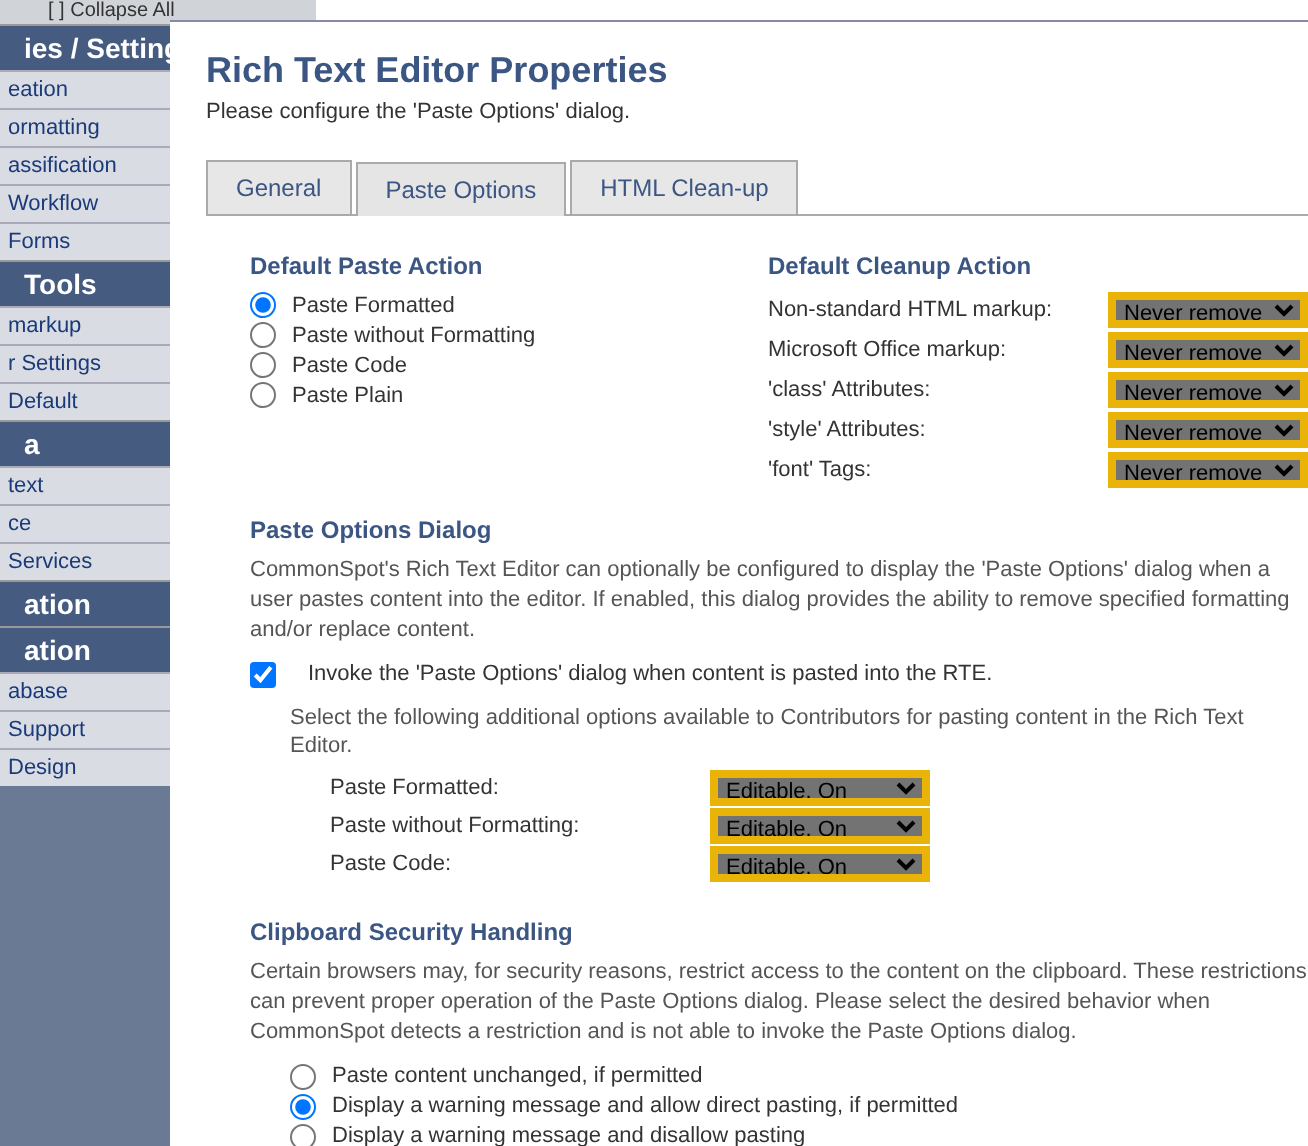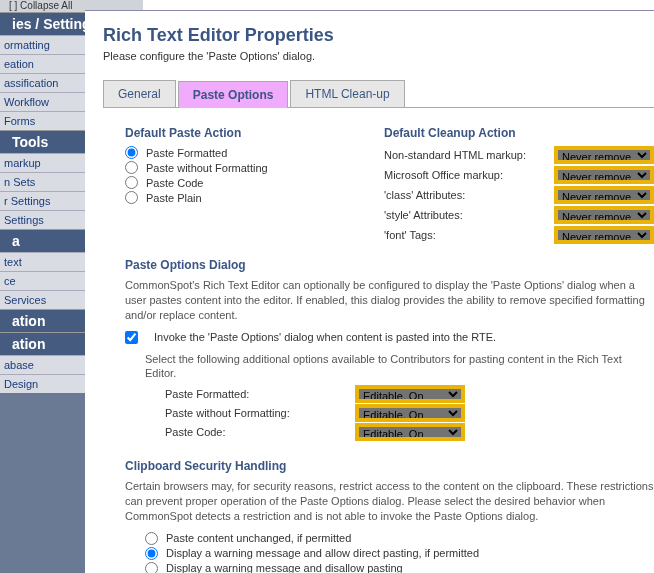--- a/index.html
+++ b/index.html
@@ -1,27 +1,27 @@
 <!DOCTYPE html>
 <html><head>
 <meta charset="utf-8">
 <style>
 html,body{margin:0;padding:0;font-family:Verdana,Arial,sans-serif;font-size:11px;color:#333;background:#fff}
 body{width:654px;height:573px;overflow:hidden;position:relative}
 .bg-sidebar{position:absolute;left:0;top:0;width:85px;height:573px;background:#6b7a94}
-.bg-top{position:absolute;left:0;top:0;width:134px;height:12px;background:#d0d4d9;color:#333;font-size:10px;padding-left:9px}
+.bg-top{position:absolute;left:0;top:0;width:134px;height:12px;background:#d0d4d9;color:#333;font-size:10px;padding-left:24px}
 .cat-header{background:#465b80;color:#fff;font-weight:bold;font-size:14px;padding:3px 12px;border-top:1px solid #999;white-space:nowrap;overflow:hidden}
 .cat-item{background:#d9dde3;color:#1a3a7a;font-size:11px;padding:3px 4px;border-top:1px solid #aab;white-space:nowrap;overflow:hidden}
 .side{position:absolute;left:0;top:12px;width:85px}
 .panel{position:absolute;left:85px;top:10px;right:0;bottom:0;background:#fff;border-top:1px solid #88a;padding:14px 0 0 18px;box-sizing:border-box}
 h1{margin:0;font-size:18px;font-weight:bold;color:#3c5684}
 .sub{margin:4px 0 18px 0;color:#333}
 .tabs{display:flex;align-items:flex-end;border-bottom:1px solid #aaa;margin-right:0}
 .tab{padding:6px 14px;font-size:12px;color:#3c5684;background:#e7e7e7;border:1px solid #aaa;border-bottom:none;margin-right:2px;cursor:pointer}
-.tab.active{background:#f0abfc;position:relative;top:1px;font-weight:bold}
+.tab.active{background:#e5e5e5;position:relative;top:1px;font-weight:normal}
 .content{padding:14px 0 0 22px}
 .sect-title{color:#3c5684;font-weight:bold;font-size:12px;margin:4px 0 6px 0}
 .cols{display:flex;gap:30px}
 .left-col{width:230px}
 .right-col{flex:1}
 .radio-row{display:flex;align-items:center;gap:8px;margin:2px 0;font-size:11px}
 .clean-row{display:flex;align-items:center;margin:2px 0}
 .clean-label{width:170px;font-size:11px}
 .sel{border:4px solid #eab308;font-size:11px;height:18px;background:#737373;font-family:inherit}
 .sel-w{width:100px}
@@ -34,37 +34,37 @@
 input[type=radio],input[type=checkbox]{margin:0}
 </style>
 </head>
 <body>
 
 <div class="bg-sidebar"></div>
 <div class="bg-top">[ ] Collapse All</div>
 
 <div class="side" id="side">
     <div class="cat-header">ies / Settings</div>
+    <div class="cat-item">eation</div>
     <div class="cat-item">ormatting</div>
-    <div class="cat-item">eation</div>
     <div class="cat-item">assification</div>
     <div class="cat-item">Workflow</div>
     <div class="cat-item">Forms</div>
     <div class="cat-header">Tools</div>
     <div class="cat-item">markup</div>
-    <div class="cat-item">n Sets</div>
     <div class="cat-item">r Settings</div>
-    <div class="cat-item">Settings</div>
+    <div class="cat-item">Default</div>
     <div class="cat-header">a</div>
     <div class="cat-item">text</div>
     <div class="cat-item">ce</div>
     <div class="cat-item">Services</div>
     <div class="cat-header">ation</div>
     <div class="cat-header">ation</div>
     <div class="cat-item">abase</div>
+    <div class="cat-item">Support</div>
     <div class="cat-item">Design</div>
   </div>
 
 <div class="panel">
   <h1>Rich Text Editor Properties</h1>
   <div class="sub">Please configure the 'Paste Options' dialog.</div>
 
   <div class="tabs">
     <div class="tab">General</div>
     <div class="tab active">Paste Options</div>

